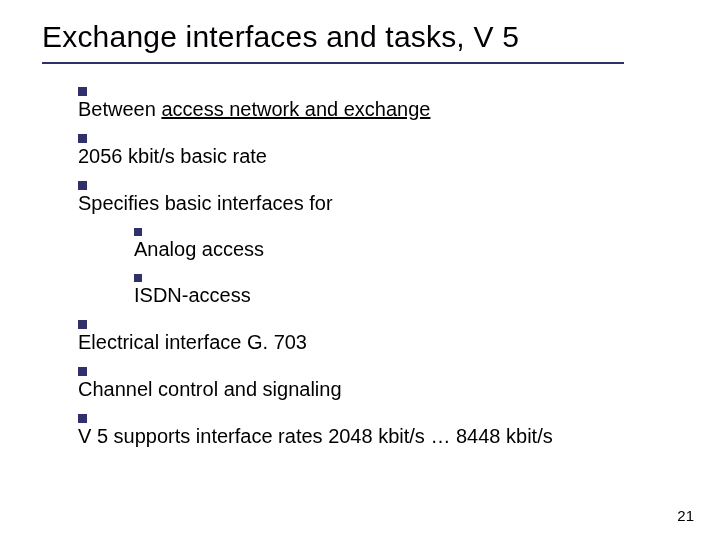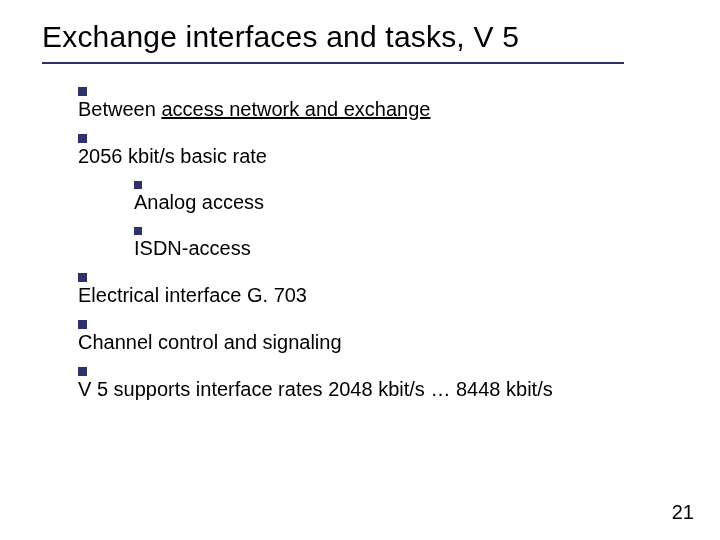--- a/index.html
+++ b/index.html
@@ -71,21 +71,21 @@
   .btext {
     flex: 1 1 auto;
   }
   .ul {
     text-decoration: underline;
   }
   .pagenum {
     position: absolute;
     right: 26px;
     bottom: 16px;
-    font-size: 20px;
+    font-size: 15px;
     font-family: Arial, sans-serif;
     color: #000;
   }
 </style>
 </head>
 <body>
 
 <div class="slide">
 
   <div class="title">Exchange interfaces and tasks, V 5</div>
@@ -98,20 +98,24 @@
       <div class="btext">
         <span>Between </span><span class="ul">access network and exchange</span>
       </div>
     </div>
 
     <div class="bullet-row">
       <div class="bm"></div>
       <div class="btext">2056 kbit/s basic rate</div>
     </div>
 
+    <div class="bullet-row">
+      <div class="bm"></div>
+      <div class="btext">Specifies basic interfaces for</div>
+    </div>
 
     <div class="bullet-row sub">
       <div class="bm sub"></div>
       <div class="btext">Analog access</div>
     </div>
 
     <div class="bullet-row sub">
       <div class="bm sub"></div>
       <div class="btext">ISDN-access</div>
     </div>

